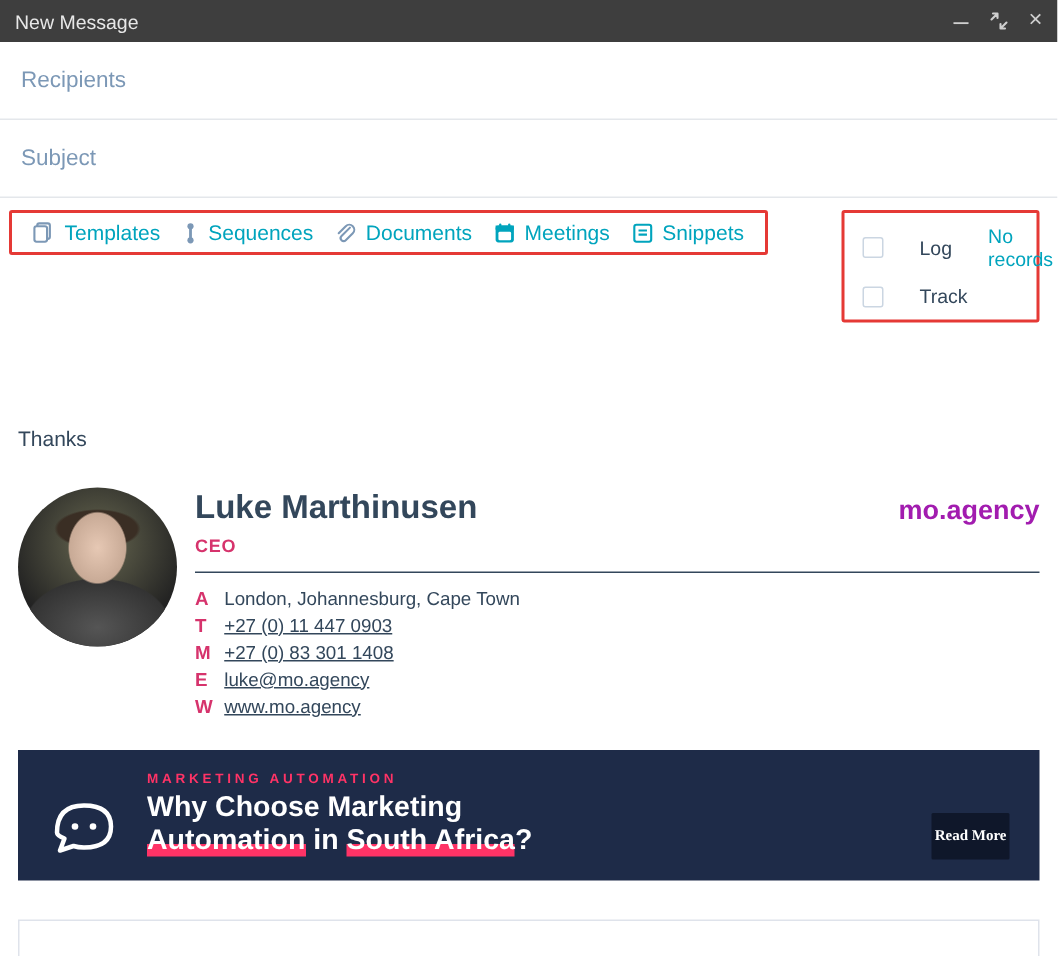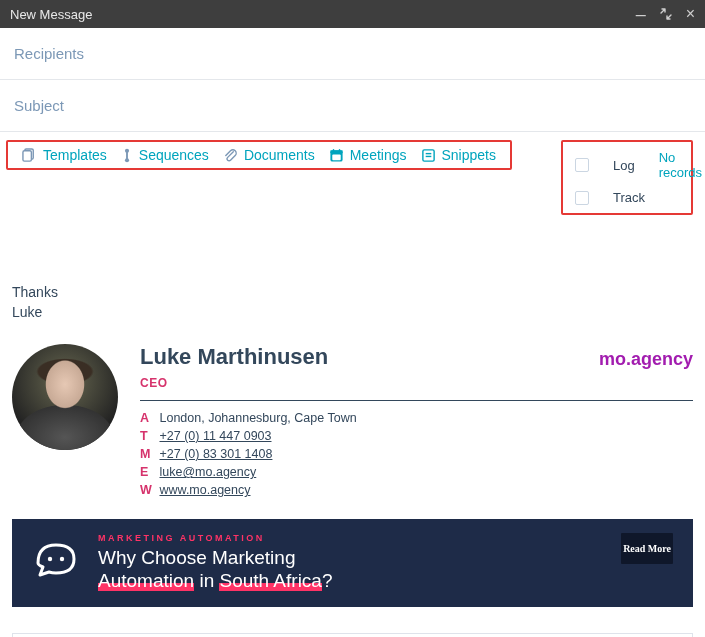--- a/index.html
+++ b/index.html
@@ -82,21 +82,21 @@
   .chk-row { display:flex; align-items:center; gap:24px; font-size:13px; color:#33475b; }
   .chk-row .chk {
     width:14px;height:14px;border:1px solid #cbd6e2;border-radius:2px;flex-shrink:0;
   }
   .chk-row .norec { color:#00a4bd; font-weight:500; }
   .chk-row .caret { color:#00a4bd; font-size:10px; }
 
   .body-area { padding: 8px 12px 0 12px; }
   .closing { font-size:14px; line-height:1.4; margin-top:56px; }
 
-  .sig { display:flex; gap:22px; margin-top:22px; align-items:flex-start;}
+  .sig { display:flex; gap:12px; margin-top:22px; align-items:flex-start;}
   .avatar {
     width:106px;height:106px;border-radius:50%;background:#1a1a1a;
     background: radial-gradient(circle at 50% 35%, #caa 0%, #a88 18%, #554 19%, #222 70%);
     flex-shrink:0;
     overflow:hidden;
     position:relative;
   }
   .avatar::after{
     content:"";
     position:absolute;inset:0;
@@ -115,31 +115,31 @@
   .sig-line { font-size:12.5px; margin:4px 0; }
   .sig-line .lbl { color:#d6336c; font-weight:700; display:inline-block; width:16px;}
   .sig-line .val { color:#33475b; text-decoration: underline; }
   .sig-line .val.nolink { text-decoration:none; }
 
   .banner {
     margin:18px 12px 0 12px;
     background:#1e2b48;
     color:#fff;
     display:flex;
-    align-items:flex-start;
+    align-items:flex-end;
     padding:14px 20px;
     gap:18px;
   }
   .banner-logo {
     width:48px;height:48px;flex-shrink:0;
     display:flex;align-items:center;justify-content:center;
   }
   .banner-text { flex:1; }
   .banner-eyebrow { color:#f36; font-size:9px; font-weight:700; letter-spacing:2.5px; text-transform:uppercase;}
-  .banner-head { font-size:19px; font-weight:400; line-height:1.2; margin-top:4px;}
+  .banner-head { font-size:19px; font-weight:700; line-height:1.2; margin-top:4px;}
   .banner-head .ul { background:linear-gradient(to top, #f36 40%, transparent 40%); }
   .banner-btn {
     background:#0f172a;color:#fff;font-size:10px;font-weight:700;padding:10px 2px;border:none;
     border-radius:1px;
     font-family:Liberation Serif, serif;
   }
 
   .format-bar {
     margin:26px 12px 0 12px;
     border:1px solid #dfe3eb;
@@ -238,21 +238,20 @@
     <div class="chk-row">
       <span class="chk"></span>
       <span>Track</span>
     </div>
   </div>
 </div>
 
 <div class="body-area">
   <div class="closing">
     <div>Thanks</div>
-    <div>Luke</div>
   </div>
 
   <div class="sig">
     <div class="avatar"></div>
     <div class="sig-details">
       <div class="sig-name-row">
         <div class="sig-name">Luke Marthinusen</div>
         <div class="sig-brand">mo.agency</div>
       </div>
       <div class="sig-title">CEO</div>

